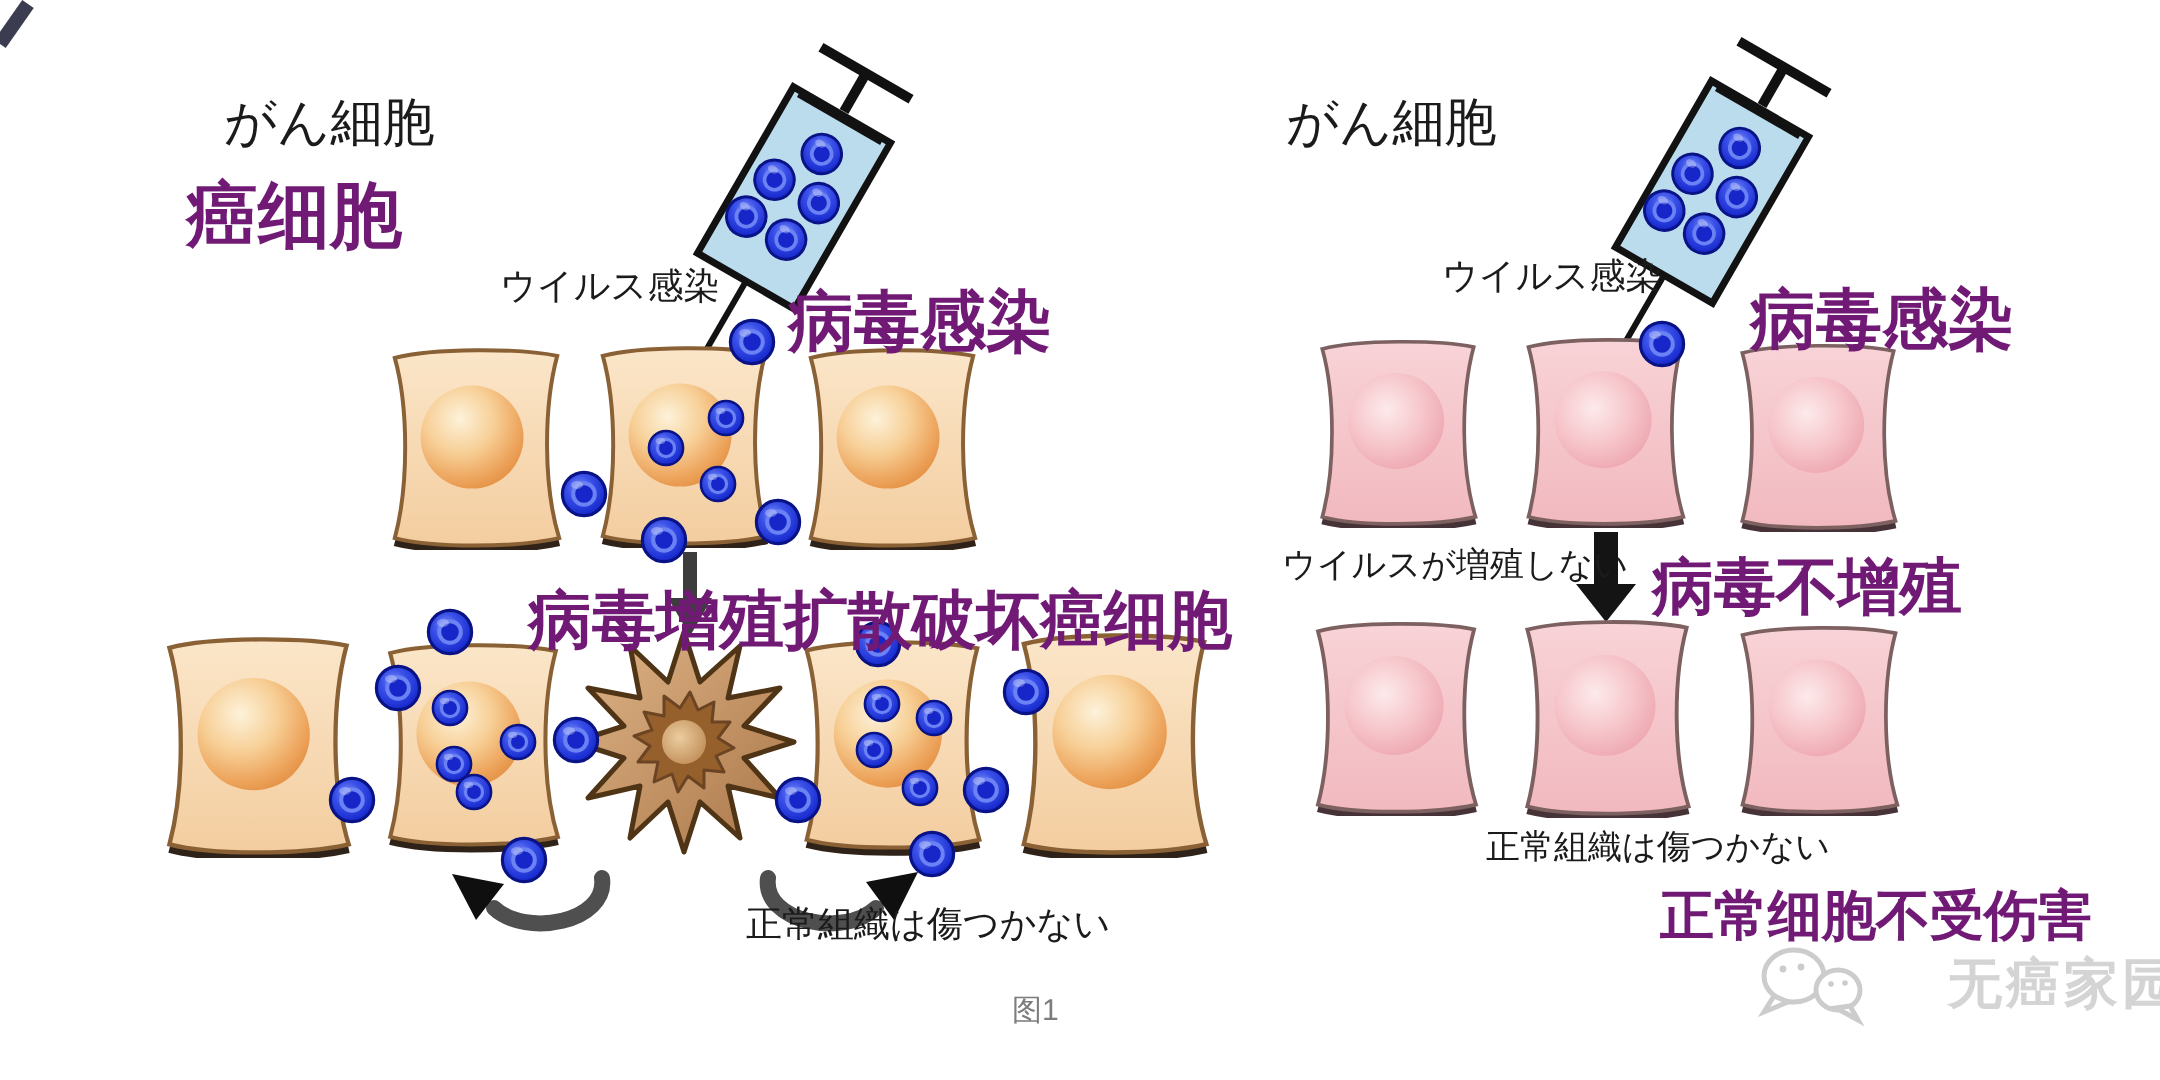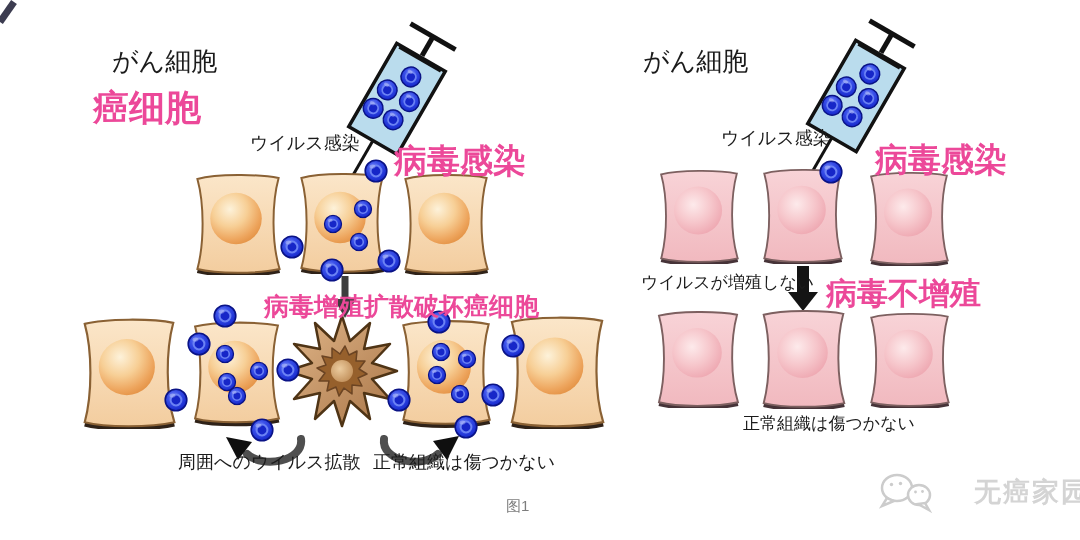--- a/index.html
+++ b/index.html
@@ -3,21 +3,21 @@
 <meta charset="utf-8">
 <style>
   html,body{margin:0;padding:0;background:#ffffff;}
   .canvas{
     position:relative;width:1080px;height:540px;background:#ffffff;overflow:hidden;
     font-family:"Liberation Sans",sans-serif;
   }
   .gfx{position:absolute;left:0;top:0;z-index:1;}
   .t{position:absolute;white-space:nowrap;line-height:1;z-index:2;}
   .jp{color:#1b1b1b;font-weight:400;margin-left:16px;}
-  .cn{color:#ec4899;font-weight:700;}
+  .cn{color:#701a75;font-weight:700;}
   .cap{color:#7d7d7d;font-weight:400;}
   .wm{color:#d4d4d4;font-weight:700;letter-spacing:2px;margin-left:38px;}
 </style>
 </head>
 <body>
 
 <div class="canvas">
 
   <svg class="gfx" width="1080" height="540" viewBox="0 0 1080 540">
     <defs>
@@ -177,26 +177,26 @@
       <circle cx="900.5" cy="483.5" r="1.7" fill="#cccccc" stroke="none"></circle>
       <circle cx="915.5" cy="492" r="1.4" fill="#cccccc" stroke="none"></circle>
       <circle cx="922.5" cy="491.5" r="1.4" fill="#cccccc" stroke="none"></circle>
     </g>
   </svg>
 
   <div class="t jp" style="left:96px;top:48px;font-size:26px;">がん細胞</div>
   <div class="t cn" style="left:93px;top:90px;font-size:36px;">癌细胞</div>
   <div class="t jp" style="left:234px;top:134px;font-size:18px;">ウイルス感染</div>
   <div class="t cn" style="left:394px;top:144px;font-size:33px;">病毒感染</div>
-  <div class="t cn" style="left:264px;top:294px;font-size:25px;">病毒增殖扩散破坏癌细胞</div>
-  <div class="t jp" style="left:162px;top:453px;font-size:18px;">周囲へのウイルス拡散</div>
+  <div class="t cn" style="left:264px;top:294px;font-size:32px;">病毒增殖扩散破坏癌细胞</div>
   <div class="t jp" style="left:357px;top:453px;font-size:18px;">正常組織は傷つかない</div>
   <div class="t cap" style="left:506px;top:498px;font-size:15px;">图1</div>
 
   <div class="t jp" style="left:627px;top:48px;font-size:26px;">がん細胞</div>
   <div class="t jp" style="left:705px;top:129px;font-size:18px;">ウイルス感染</div>
   <div class="t cn" style="left:875px;top:143px;font-size:33px;">病毒感染</div>
   <div class="t cn" style="left:826px;top:278px;font-size:31px;">病毒不增殖</div>
   <div class="t jp" style="left:625px;top:274px;font-size:17px;">ウイルスが増殖しない</div>
   <div class="t jp" style="left:727px;top:415px;font-size:17px;">正常組織は傷つかない</div>
+  <div class="t cn" style="left:830px;top:445px;font-size:27px;">正常细胞不受伤害</div>
 
   <div class="t wm" style="left:936px;top:479px;font-size:27px;">无癌家园</div>
 </div>
 
 </body></html>

